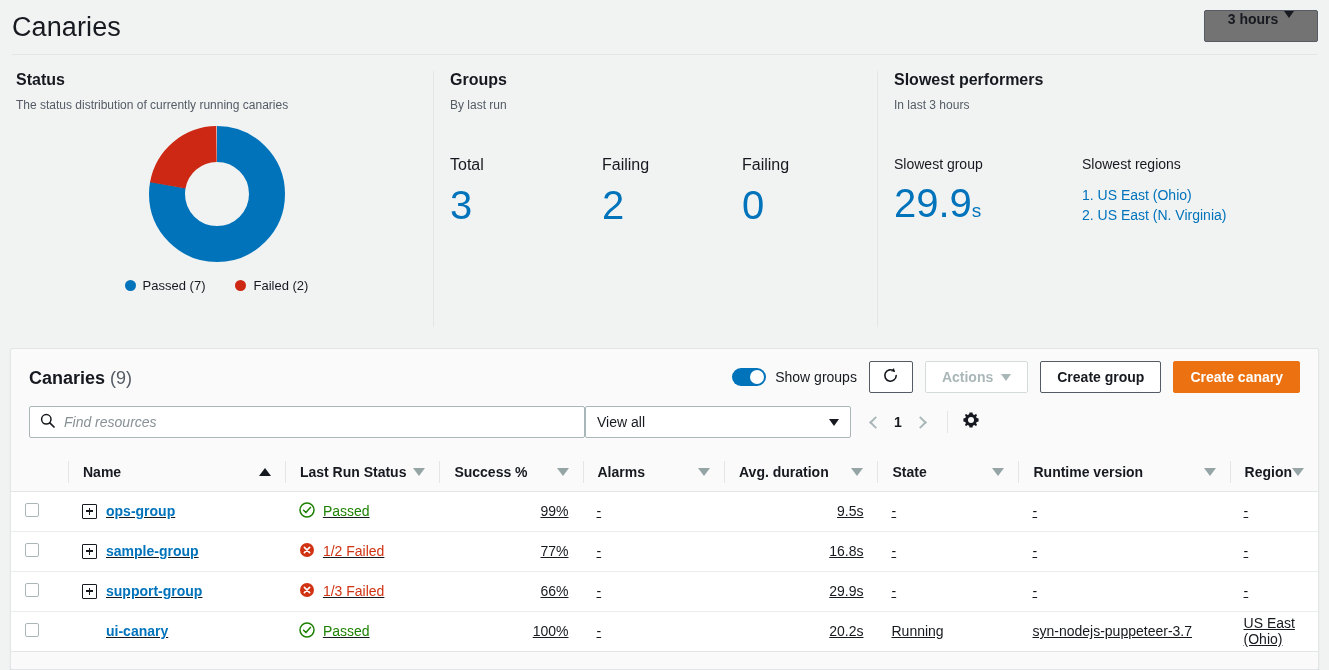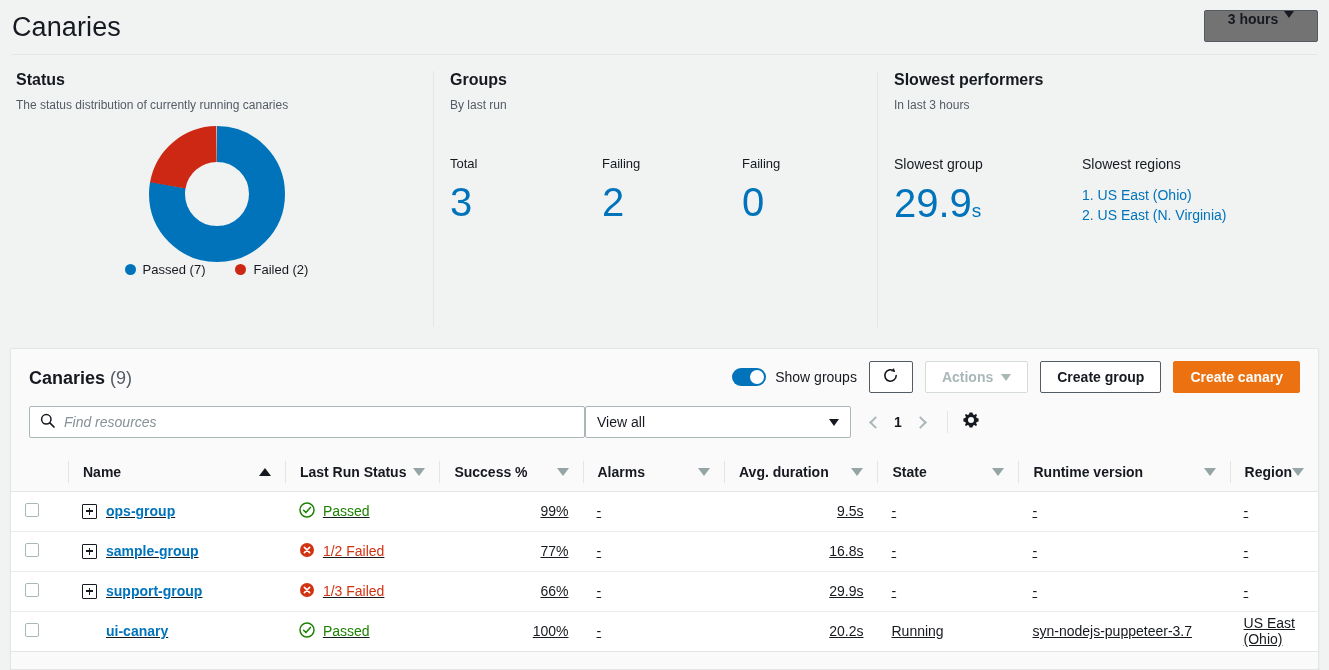--- a/index.html
+++ b/index.html
@@ -40,30 +40,30 @@
   .sum-col.a { width: 433px; }
   .sum-col.b { width: 444px; border-left: 1px solid #e3e5e6; }
   .sum-col.c { flex: 1; border-left: 1px solid #e3e5e6; }
   .sum-h { font-size: 16px; font-weight: bold; color: #16191f; }
   .sum-sub { font-size: 12px; color: #545b64; margin-top: 9px; }
 
   
   .donut-wrap { display: flex; flex-direction: column; align-items: center; margin-top: 14px; }
   .donut { position: relative; width: 136px; height: 136px; }
   .donut svg { display: block; }
-  .legend { display: flex; gap: 30px; font-size: 13px; color: #16191f; justify-content: flex-end; }
+  .legend { display: flex; gap: 30px; margin-top: 16px; font-size: 13px; color: #16191f; justify-content: flex-end; }
   .legend-item { display: flex; align-items: center; gap: 7px; cursor: pointer; }
   .dot { width: 11px; height: 11px; border-radius: 50%; display: inline-block; }
 
   
   .metrics { display: flex; margin-top: 44px; }
   .metric { }
   .metric.m1 { width: 152px; }
   .metric.m2 { width: 140px; }
-  .metric-label { font-size: 13px; color: #16191f; }
+  .metric-label { font-size: 16px; color: #16191f; }
   .metric-value {
     font-size: 40px; font-weight: 300; color: #0073bb; line-height: 1;
     margin-top: 11px; display: inline-block; position: relative; cursor: pointer;
   }
 
   .perf { display: flex; margin-top: 44px; }
   .perf-col1 { width: 188px; }
   .perf-label { font-size: 14px; color: #16191f; }
   .big-dur { font-size: 40px; font-weight: 300; color: #0073bb; line-height: 1; margin-top: 11px; }
   .big-dur .unit { font-size: 19px; }

